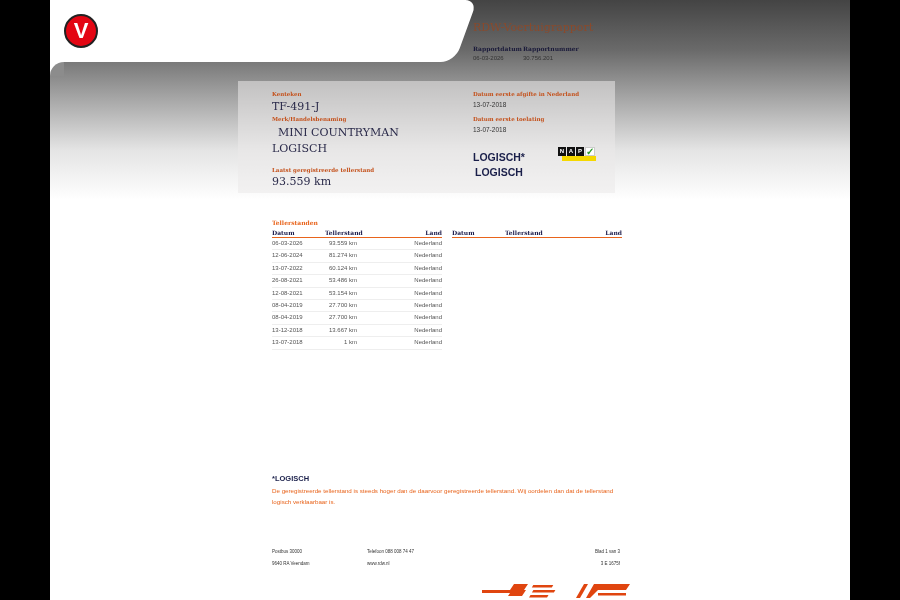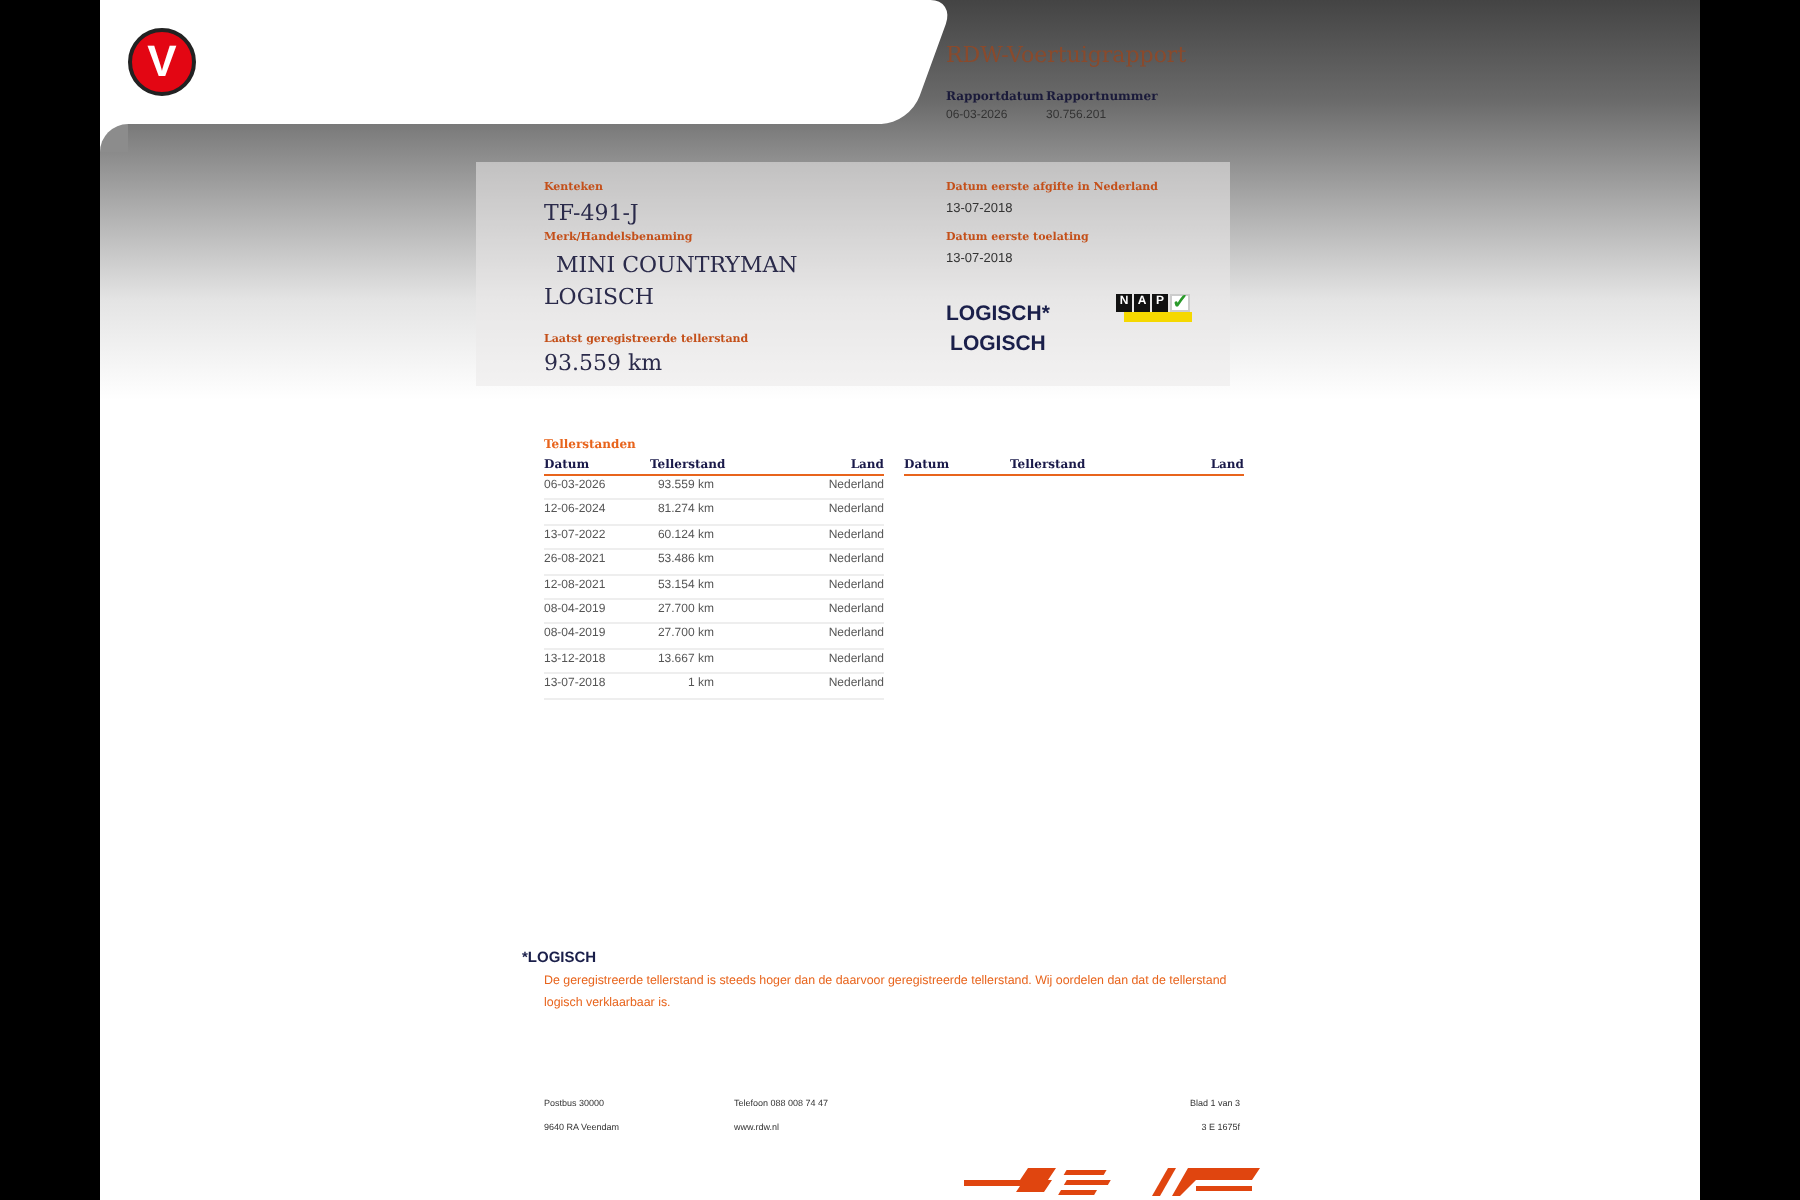--- a/index.html
+++ b/index.html
@@ -30,21 +30,21 @@
   .naf { position:absolute; left:508px; top:147px; display:flex; }
   .naf .box { width:8px; height:9px; background:#111; color:#fff; font-size:6px; font-weight:bold; text-align:center; line-height:9px; margin-right:1px; }
   .naf .chk { width:10px; height:9px; background:#fff; border:1px solid #ccc; box-sizing:border-box; color:#2a9a2a; font-size:10px; line-height:8px; text-align:center; font-weight:bold; }
   .naf-bar { position:absolute; left:512px; top:156px; width:34px; height:5px; background:#f5d800; }
   .sec-title { position:absolute; left:222px; top:219px; font-size:6px; font-weight:bold; color:#e8641c; font-family:"DejaVu Serif", serif; }
   .tbl { position:absolute; top:229px; width:170px; font-size:6px; }
   .tbl .hdr { display:flex; border-bottom:1.5px solid #e8641c; color:#1a1a4a; font-weight:bold; font-family:"DejaVu Serif", serif; padding-bottom:1px; }
   .tbl .row { display:flex; height:11.4px; line-height:11.4px; border-bottom:1px solid #eee; color:#555; }
   .c1 { width:53px; } .c2 { width:55px; } .c3 { flex:1; text-align:right; }
   .c2r { width:32px; text-align:right; padding-right:23px; }
-  .note-title { position:absolute; left:211px; top:474px; font-size:7.5px; font-weight:bold; color:#1a1f4a; }
+  .note-title { position:absolute; left:222px; top:474px; font-size:7.5px; font-weight:bold; color:#1a1f4a; }
   .note-body { position:absolute; left:222px; top:486px; width:360px; font-size:6.2px; line-height:10.5px; color:#e8641c; }
   .foot { position:absolute; font-size:4.5px; color:#333; white-space:nowrap; }
   .rdw-logo { position:absolute; left:430px; top:582px; }
 </style>
 </head>
 <body>
 
 <div class="page">
   <div class="shade"></div>
   <div class="logo-curve"></div>

